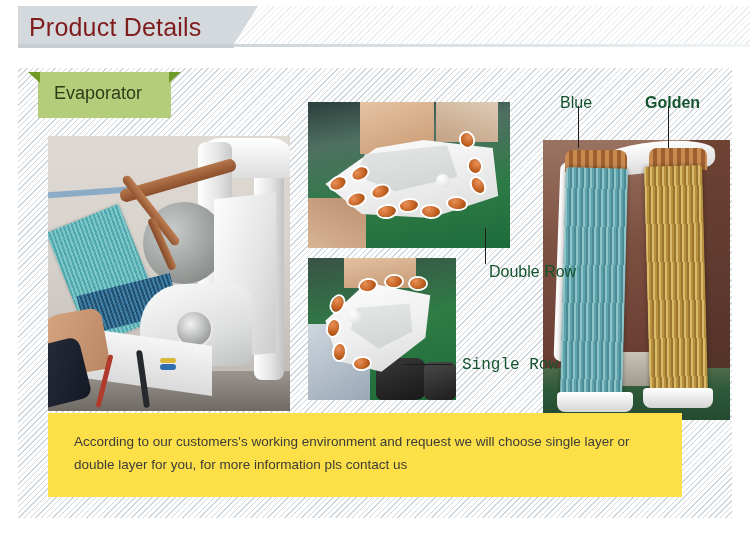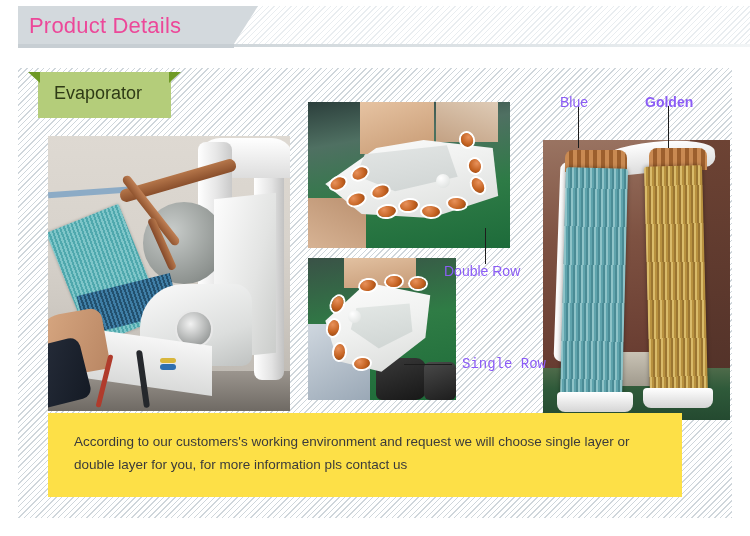--- a/index.html
+++ b/index.html
@@ -45,21 +45,21 @@
     background:#d3d9dd;
     -webkit-clip-path:polygon(0 0, 240px 0, 214px 41px, 0 41px);
     clip-path:polygon(0 0, 240px 0, 214px 41px, 0 41px);
   }
   #header-bar-under{
     position:absolute;left:18px;top:44px;width:216px;height:4px;
     background:#c7ced3;
   }
   #header-title{
     position:absolute;left:29px;top:13px;
-    font-size:22px;color:#ec4899;
+    font-size:25px;color:#7f1d1d;
     letter-spacing:.2px;
     white-space:nowrap;
     text-align:center;
   }
 
   
   #panel{
     position:absolute;left:18px;top:68px;width:714px;height:450px;
     background:
       repeating-linear-gradient(-45deg,
@@ -356,25 +356,25 @@
   #coil-gold-foot{left:100px;top:248px;width:70px;}
 
   
   .lead{position:absolute;background:#1d1d1d;}
   #lead-blue{left:578px;top:106px;width:1px;height:42px;}
   #lead-golden{left:668px;top:106px;width:1px;height:42px;}
   #lead-double-v{left:485px;top:228px;width:1px;height:36px;}
   #lead-single-h{left:404px;top:364px;width:48px;height:1px;}
 
   .callout{
-    position:absolute;font-size:14px;color:#8b5cf6;white-space:nowrap;
+    position:absolute;font-size:16px;color:#14532d;white-space:nowrap;
   }
   #label-blue{left:560px;top:94px;}
   #label-golden{left:645px;top:94px;font-weight:bold;}
-  #label-double{left:444px;top:263px;}
+  #label-double{left:489px;top:263px;}
   #label-single{left:462px;top:356px;font-family:Liberation Mono, monospace;}
 
   
   #note{
     position:absolute;left:48px;top:413px;width:634px;height:84px;
     background:#fde047;
   }
   #note-text{
     position:absolute;left:26px;top:17px;width:590px;
     font-size:13.5px;color:#3b3b3b;line-height:23px;

